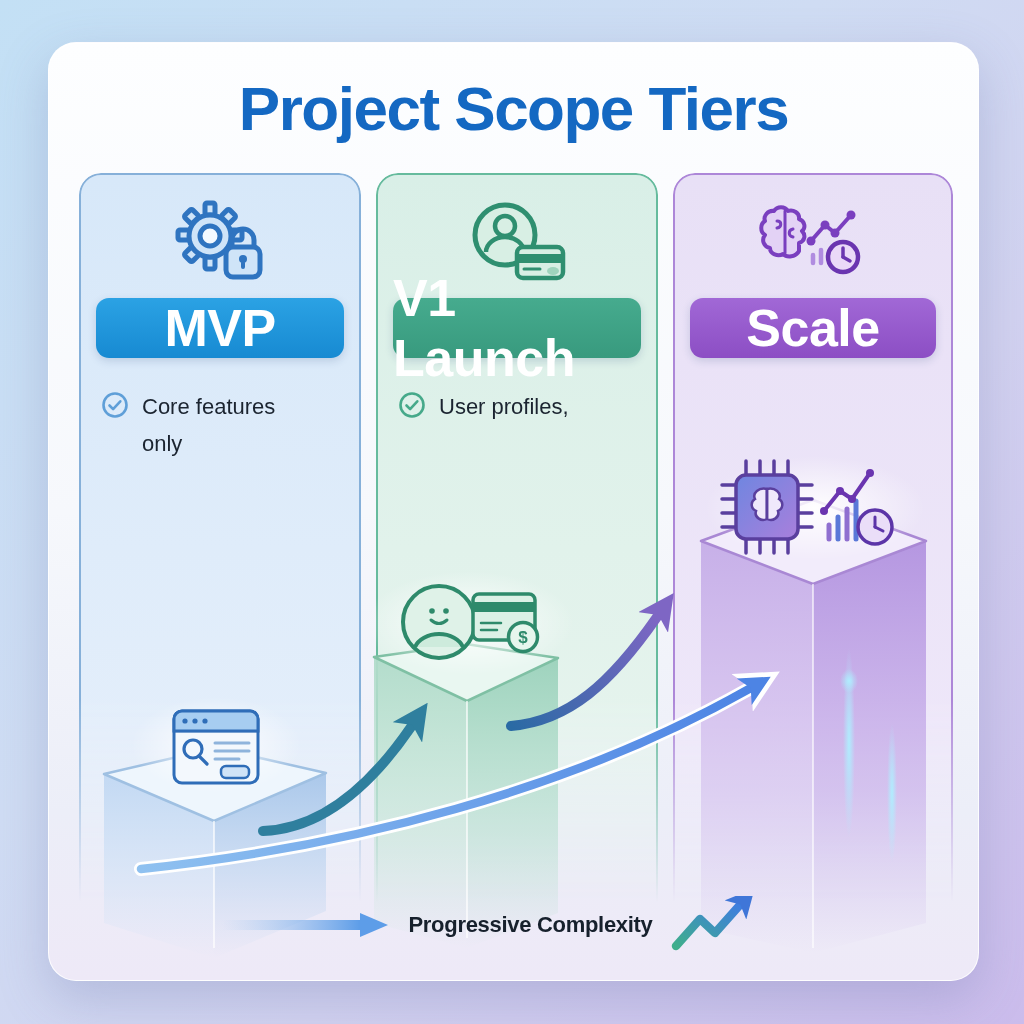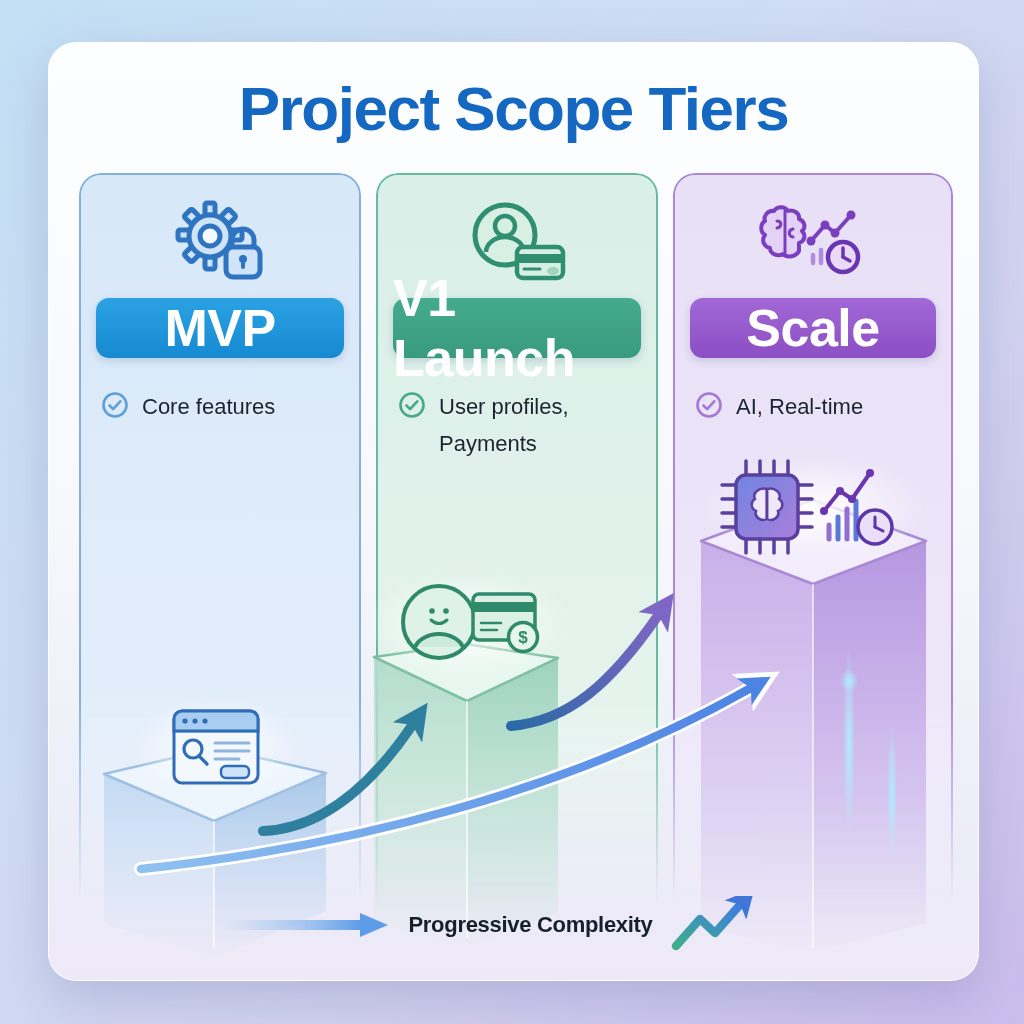--- a/index.html
+++ b/index.html
@@ -87,20 +87,21 @@
       </svg>
     </div>
     <div class="badge">MVP</div>
     <div class="feature">
       <svg class="check" width="28" height="28" viewBox="0 0 28 28">
         <circle cx="14" cy="14" r="11.5" fill="none" stroke="#5f9fd8" stroke-width="2.6"></circle>
         <path d="M8.5,14.5 l3.6,3.6 l7.2,-7.8" fill="none" stroke="#5f9fd8" stroke-width="2.6" stroke-linecap="round" stroke-linejoin="round"></path>
       </svg>
       <div class="lines">
         <span>Core features</span>
+        <span>only</span>
       </div>
     </div>
   </section>
 
   <section class="card card-v1">
     <div class="card-icon">
       <svg width="116" height="96" viewBox="0 0 116 96">
         <g stroke="#2f8f70" fill="#d8efe4">
           <circle cx="46" cy="40" r="30" stroke-width="5"></circle>
           <circle cx="46" cy="31" r="10" stroke-width="4.5"></circle>
@@ -115,21 +116,20 @@
       </svg>
     </div>
     <div class="badge">V1 Launch</div>
     <div class="feature">
       <svg class="check" width="28" height="28" viewBox="0 0 28 28">
         <circle cx="14" cy="14" r="11.5" fill="none" stroke="#46a98a" stroke-width="2.6"></circle>
         <path d="M8.5,14.5 l3.6,3.6 l7.2,-7.8" fill="none" stroke="#46a98a" stroke-width="2.6" stroke-linecap="round" stroke-linejoin="round"></path>
       </svg>
       <div class="lines">
         <span>User profiles,</span>
-        <span>Payments</span>
       </div>
     </div>
   </section>
 
   <section class="card card-scale">
     <div class="card-icon">
       <svg width="116" height="96" viewBox="0 0 116 96">
         <path d="M44,48 c6,-2 7,-8 3,-12 c4,-3 3,-10 -3,-12 c1,-6 -6,-10 -11,-8 c-3,-5 -11,-5 -14,0 c-6,-1 -11,5 -9,10 c-5,3 -5,11 0,14 c-4,5 -1,12 5,13 c0,6 8,9 13,6 c4,4 13,3 16,-3 z" fill="#e3d2f5" stroke="#7a3fbf" stroke-width="4" stroke-linejoin="round"></path>
         <g fill="none" stroke="#7a3fbf" stroke-width="3" stroke-linecap="round">
           <path d="M30,16 v42"></path>
@@ -150,30 +150,20 @@
           <line x1="66" y1="68" x2="66" y2="55"></line>
         </g>
         <circle cx="88" cy="62" r="15" fill="#ead9f8" stroke="#6a35b0" stroke-width="4.5"></circle>
         <g stroke="#6a35b0" stroke-width="3.5" stroke-linecap="round" fill="none">
           <path d="M88,62 v-9"></path>
             <path d="M88,62 l7,4"></path>
         </g>
       </svg>
     </div>
     <div class="badge">Scale</div>
-    <div class="feature">
-      <svg class="check" width="28" height="28" viewBox="0 0 28 28">
-        <circle cx="14" cy="14" r="11.5" fill="none" stroke="#a477d4" stroke-width="2.6"></circle>
-        <path d="M8.5,14.5 l3.6,3.6 l7.2,-7.8" fill="none" stroke="#a477d4" stroke-width="2.6" stroke-linecap="round" stroke-linejoin="round"></path>
-      </svg>
-      <div class="lines">
-        <span>AI, Real-time</span>
-
-      </div>
-    </div>
   </section>
 
   <svg class="scene" viewBox="0 0 929 937" aria-hidden="true">
     <defs>
       <radialGradient id="glowWhite" cx="50%" cy="50%" r="50%">
         <stop offset="0%" stop-color="#ffffff" stop-opacity=".95"></stop>
         <stop offset="100%" stop-color="#ffffff" stop-opacity="0"></stop>
       </radialGradient>
       <radialGradient id="cyanGlow" cx="50%" cy="50%" r="50%">
         <stop offset="0%" stop-color="#aeefff" stop-opacity=".95"></stop>

